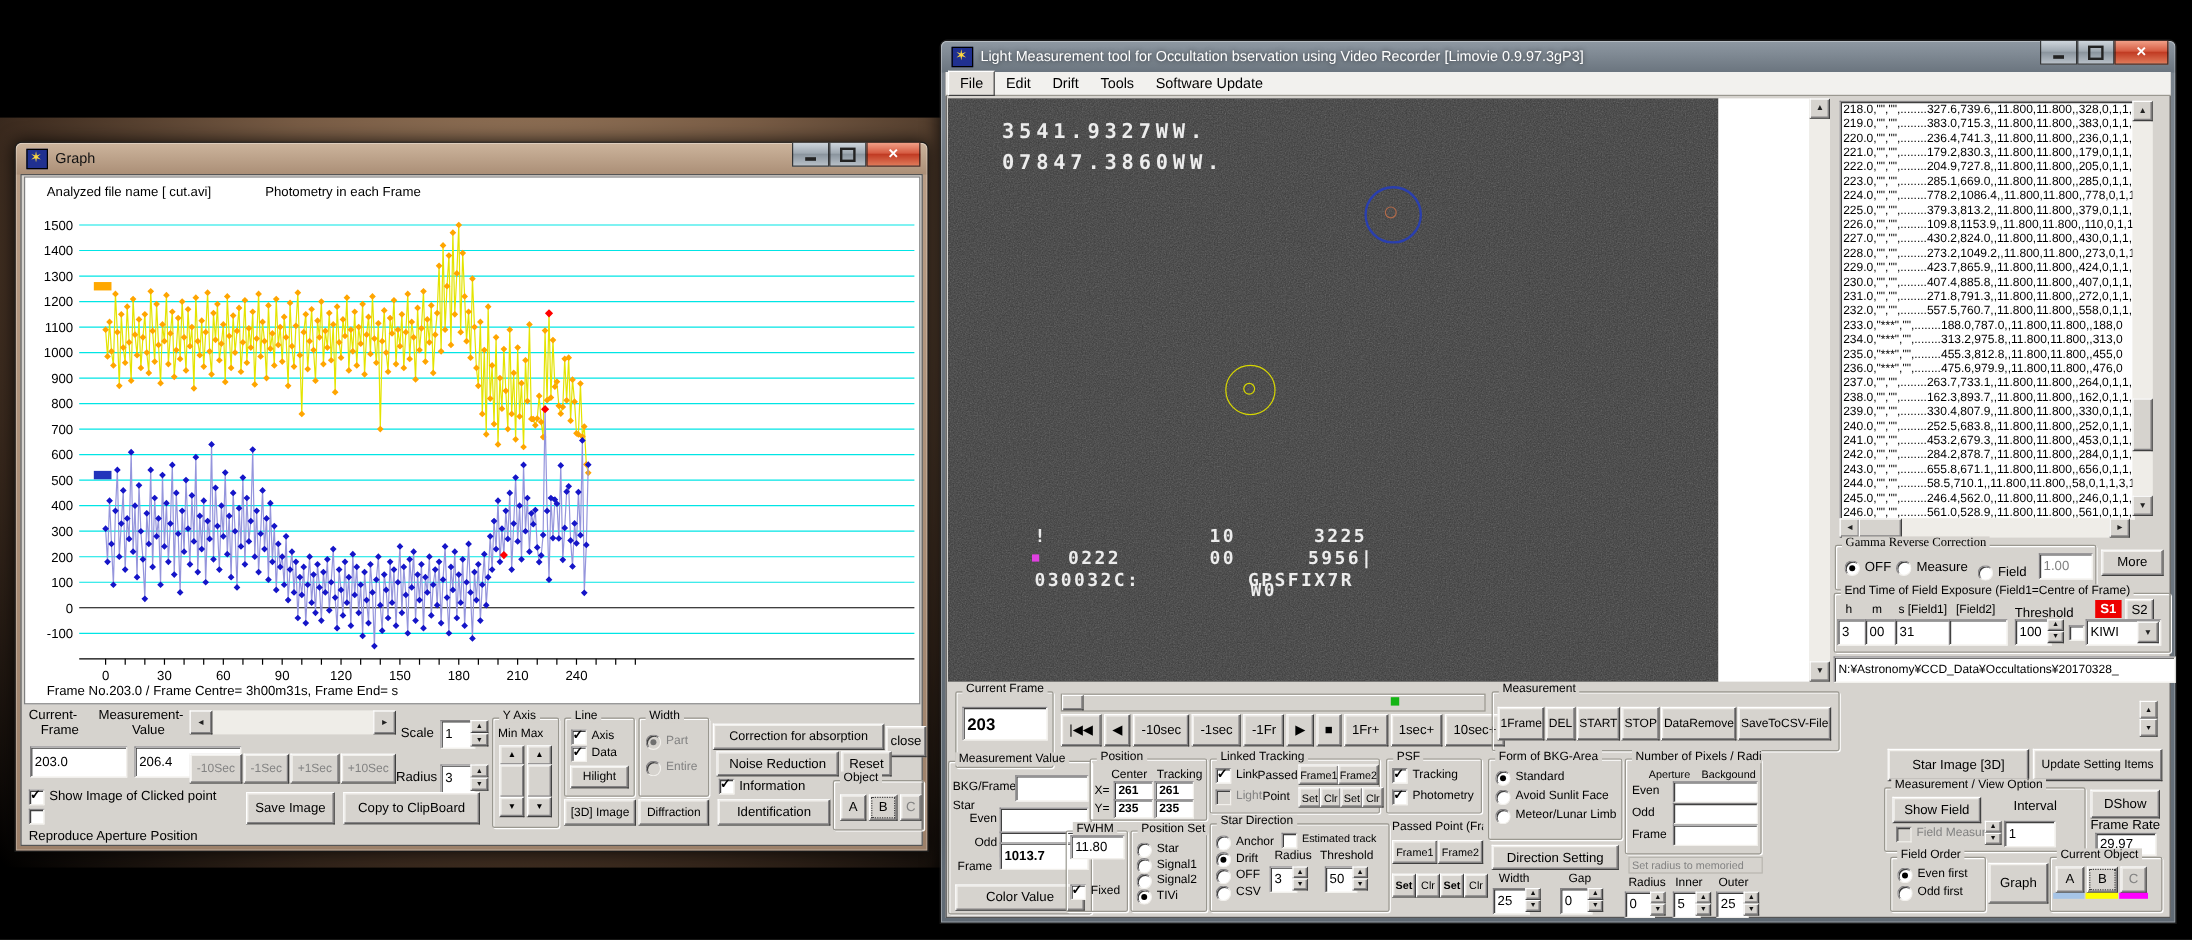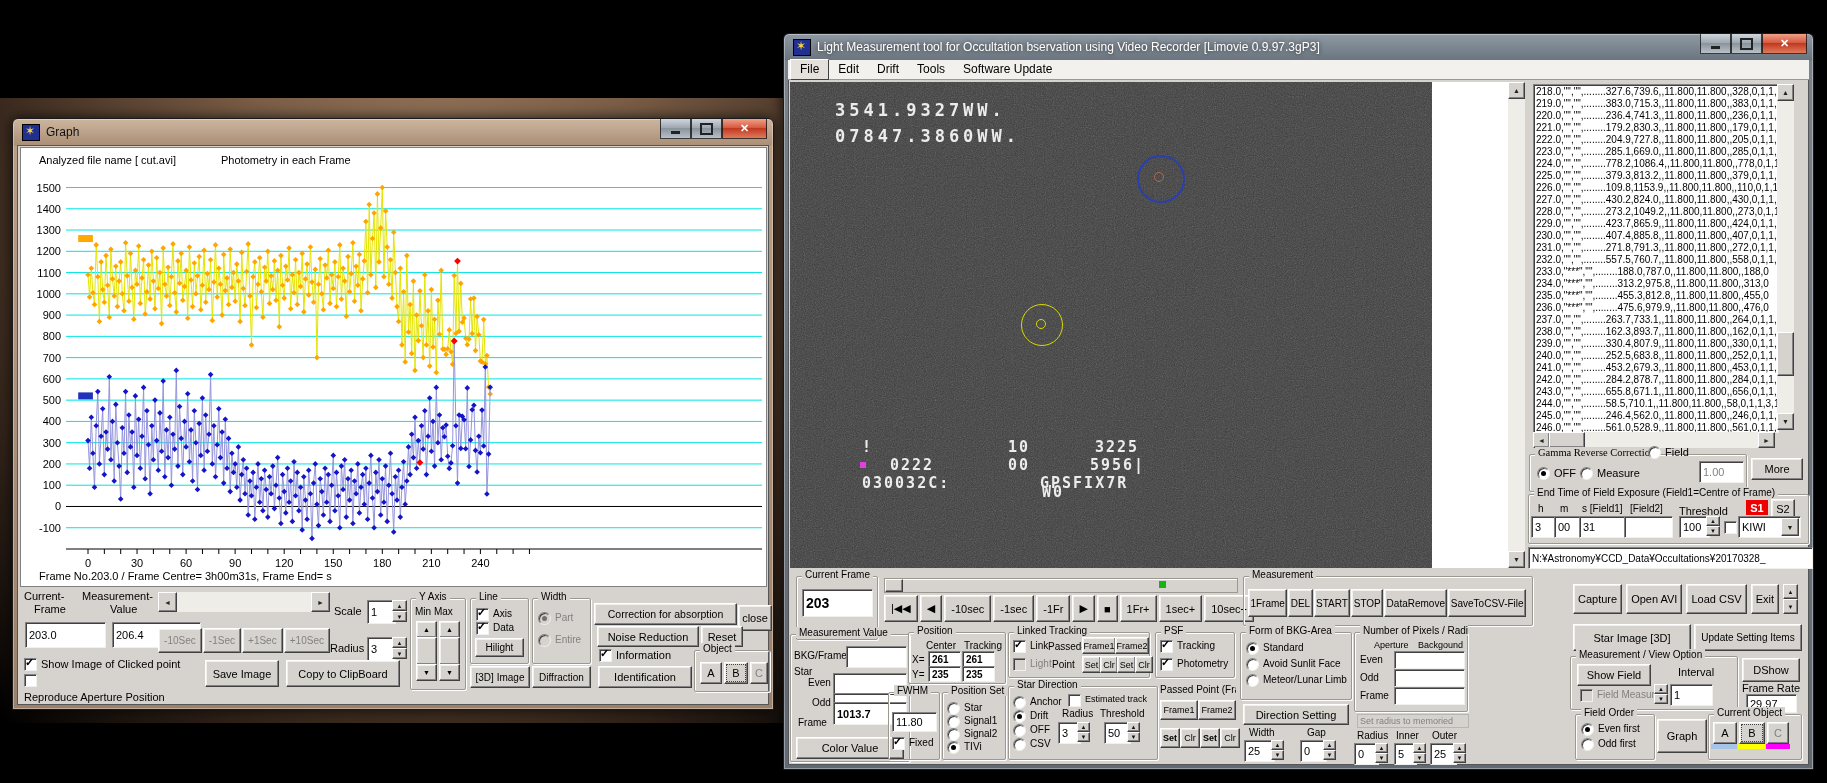--- a/index.html
+++ b/index.html
@@ -180,21 +180,21 @@
     <div class="lg">Gamma Reverse Correction</div>
   </div>
   <div class="rb" style="left:1537px;top:467px;">
       <div class="bx on"></div>
       <span>OFF</span>
     </div>
   <div class="rb" style="left:1580px;top:467px;">
       <div class="bx"></div>
       <span>Measure</span>
     </div>
-  <div class="rb" style="left:1648px;top:446px;">
+  <div class="rb" style="left:1648px;top:471px;">
       <div class="bx"></div>
       <span>Field</span>
     </div>
   <div class="fld dis" style="left:1699px;top:461px;width:40px;height:20px;">1.00</div>
   <div class="btn" style="left:1751px;top:458px;width:50px;height:20px;">More</div>
 
   <div class="grp" style="left:1528px;top:494px;width:279px;height:48px;">
     <div class="lg s10" style="max-width:268px;overflow:hidden;">End Time of Field Exposure (Field1=Centre of Frame)</div>
   </div>
   <div class="lbl s10" style="left:1538px;top:503px;">h</div>
@@ -253,26 +253,20 @@
   </div>
   <div class="flexrow" style="left:1248px;top:589px;width:278px;height:28px;gap:1px;font-size:10px;">
       <div class="btnf s10">1Frame</div>
       <div class="btnf s10">DEL</div>
       <div class="btnf s10">START</div>
       <div class="btnf s10">STOP</div>
       <div class="btnf s10">DataRemove</div>
       <div class="btnf s10">SaveToCSV-File</div>
     </div>
 
-  <div class="flexrow" style="left:1573px;top:584px;width:206px;height:30px;gap:4px;">
-      <div class="btnf">Capture</div>
-      <div class="btnf">Open AVI</div>
-      <div class="btnf">Load CSV</div>
-      <div class="btnf">Exit</div>
-    </div>
   <div class="spin" style="left:1783px;top:584px;width:15px;height:30px;">
       <div>▲</div>
       <div>▼</div>
     </div>
 
   <div class="grp" style="left:790px;top:634px;width:118px;height:126px;">
     <div class="lg s10">Measurement Value</div>
   </div>
   <div class="lbl s10" style="left:794px;top:650px;">BKG/Frame</div>
   <div class="fld" style="left:846px;top:646px;width:56px;height:20px;"></div>
@@ -293,21 +287,21 @@
   <div class="lbl s10" style="left:912px;top:654px;">X=</div>
   <div class="fld" style="left:928px;top:651px;width:28px;height:14px;font-weight:bold;font-size:10px;">261</div>
   <div class="fld" style="left:962px;top:651px;width:28px;height:14px;font-weight:bold;font-size:10px;">261</div>
   <div class="lbl s10" style="left:912px;top:669px;">Y=</div>
   <div class="fld" style="left:928px;top:666px;width:28px;height:14px;font-weight:bold;font-size:10px;">235</div>
   <div class="fld" style="left:962px;top:666px;width:28px;height:14px;font-weight:bold;font-size:10px;">235</div>
 
   <div class="grp" style="left:888px;top:692px;width:50px;height:66px;">
     <div class="lg s10">FWHM</div>
   </div>
-  <div class="fld" style="left:892px;top:712px;width:40px;height:18px;">11.80</div>
+  <div class="fld" style="left:892px;top:696px;width:40px;height:18px;">11.80</div>
   <div class="cb" style="left:892px;top:737px;">
       <div class="bx on"></div>
       <span class="s10">Fixed</span>
     </div>
 
   <div class="grp" style="left:942px;top:692px;width:62px;height:66px;">
     <div class="lg s10" style="max-width:54px;overflow:hidden;">Position Set</div>
   </div>
   <div class="rb" style="left:947px;top:702px;">
       <div class="bx"></div>

